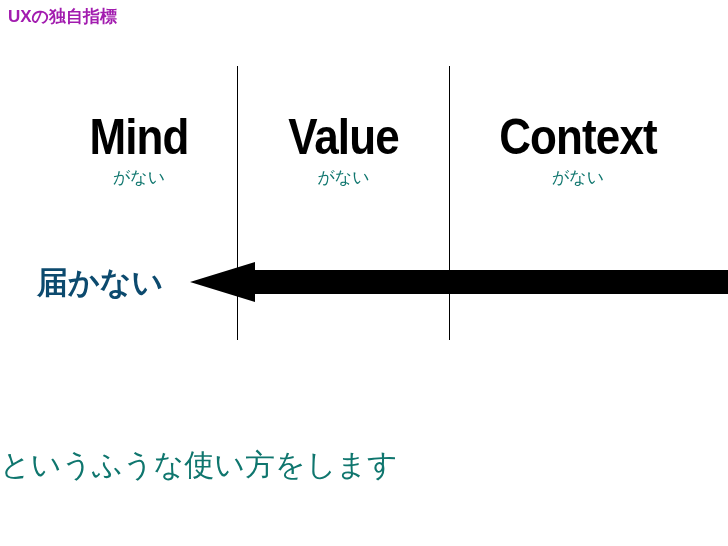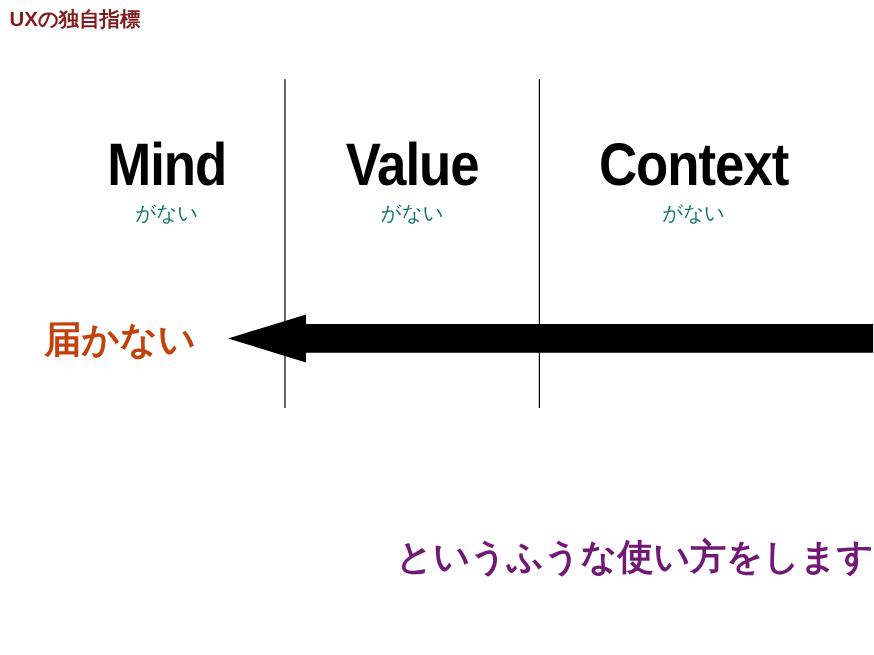--- a/index.html
+++ b/index.html
@@ -21,21 +21,21 @@
   
   #slide-title {
     position: absolute;
     left: 8px;
     top: 6px;
     font-size: 17px;
     font-weight: bold;
     letter-spacing: 0px;
     line-height: 22px;
     white-space: nowrap;
-    color: #7f1d1d;
+    color: #a21caf;
   }
 
   
   .divider {
     position: absolute;
     top: 66px;
     width: 1px;
     height: 274px;
     background: #000000;
   }
@@ -94,35 +94,35 @@
 
   
   #unreachable-label {
     position: absolute;
     left: 37px;
     top: 264px;
     font-size: 31px;
     font-weight: bold;
     line-height: 38px;
     white-space: nowrap;
-    color: #c2410c;
+    color: #0c4a6e;
   }
 
   
   #bottom-caption {
     position: absolute;
     left: 0px;
     top: 446px;
     width: 728px;
-    text-align: right;
+    text-align: left;
     font-size: 30px;
-    font-weight: bold;
+    font-weight: normal;
     line-height: 38px;
     white-space: nowrap;
-    color: #701a75;
+    color: #0f766e;
   }
 </style>
 </head>
 <body>
 
 <div id="slide">
 
   <div id="slide-title">UXの独自指標</div>
 
   <div class="divider" id="divider-1"></div>

